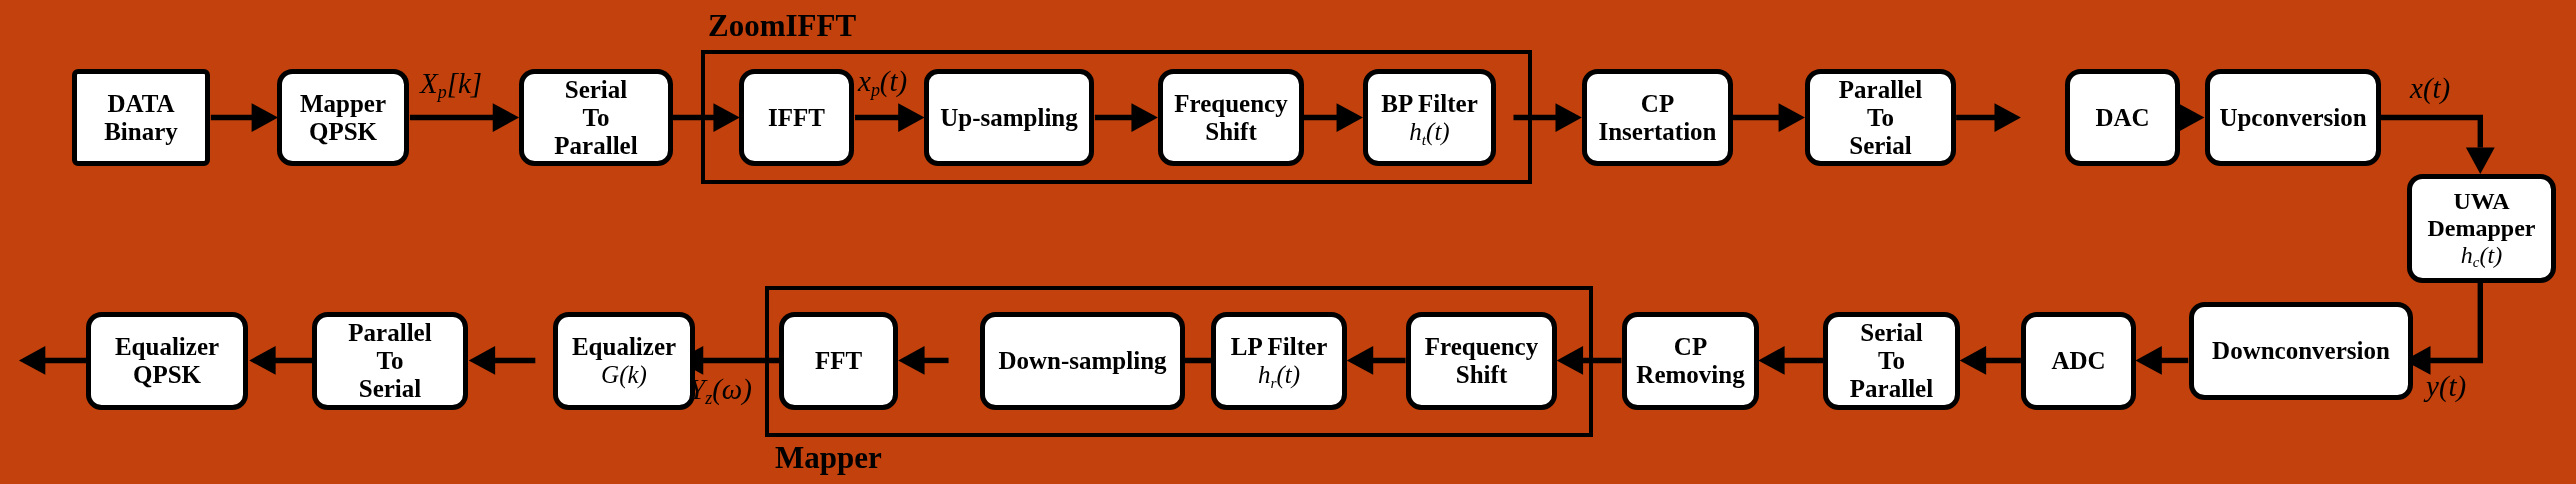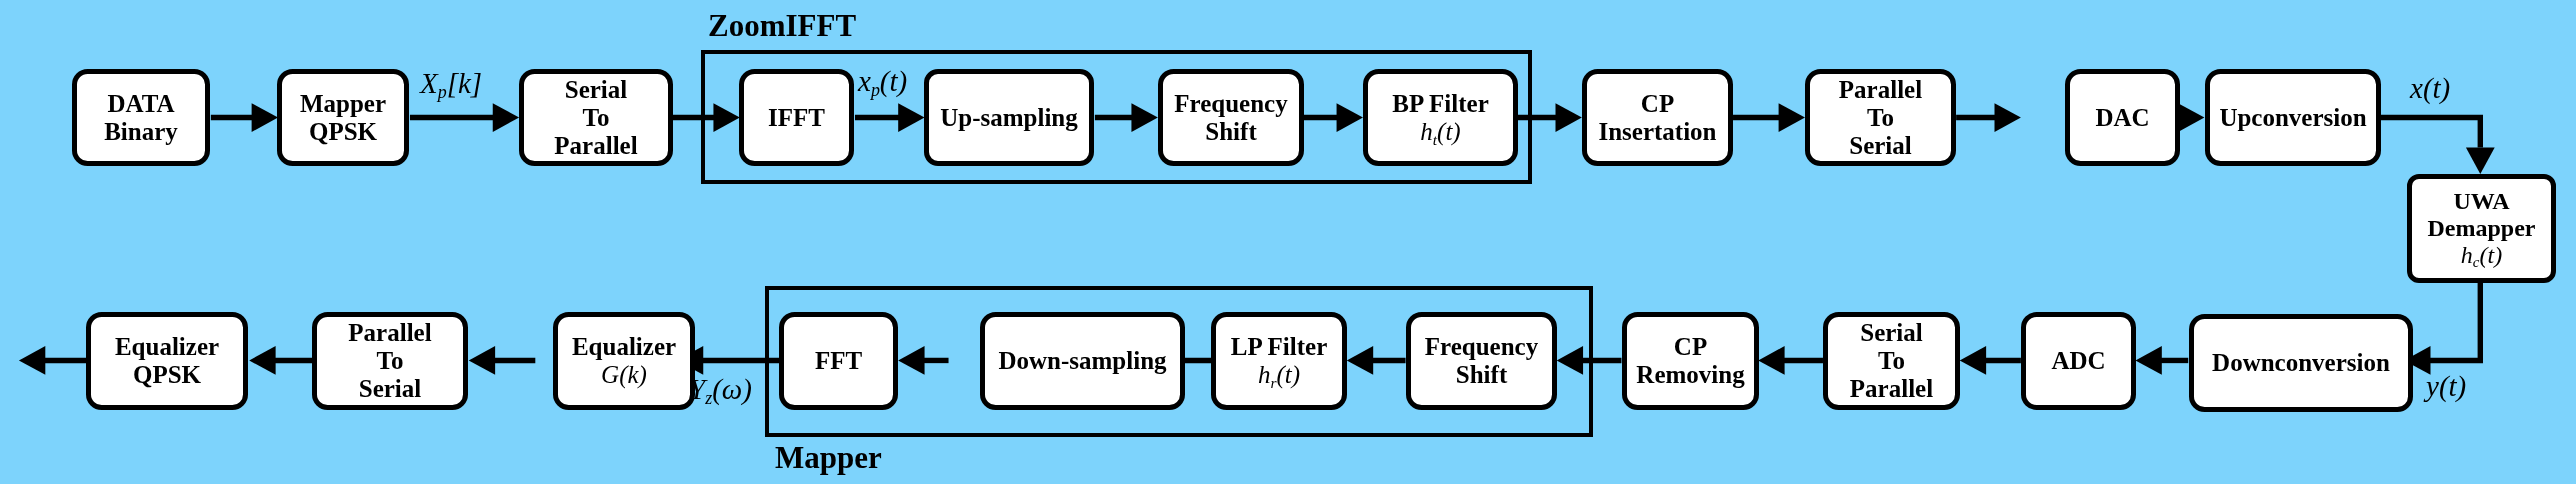--- a/index.html
+++ b/index.html
@@ -1,20 +1,20 @@
 <!DOCTYPE html>
 <html style="font-size:9.6px"><head>
 <meta charset="utf-8">
 <style>
   html, body { margin: 0; padding: 0; background: #ffffff; }
   .canvas {
     position: relative;
     width: 2576px;
     height: 484px;
-    background: #7dd3fc;
+    background: #c2410c;
     font-family: "Liberation Serif", serif;
     color: #000000;
     overflow: hidden;
   }
   .arrows { position: absolute; left: 0; top: 0; width: 2576px; height: 484px; }
   .block {
     position: absolute;
     box-sizing: border-box;
     border: 5.4px solid #000000;
     border-radius: 15.6px;
@@ -155,21 +155,21 @@
       </g>
     </g>
   </svg>
 
   <div class="group-box" style="left:701px; top:50px; width:831px; height:134px;"></div>
   <div class="group-label" style="left:708px; top:8.4px;">ZoomIFFT</div>
 
   <div class="group-box" style="left:765px; top:286px; width:828px; height:151px;"></div>
   <div class="group-label" style="left:775px; top:440px;">Mapper</div>
 
-  <div class="block" style="left:72px; top:69px; width:138px; height:97px;">
+  <div class="block" style="left:72px; top:69px; width:138px; height:97px;border-radius:6px;">
     <span>DATA</span>
     <span>Binary</span>
   </div>
   <div class="block" style="left:277px; top:69px; width:132px; height:97px;">
     <span>Mapper</span>
     <span>QPSK</span>
   </div>
   <div class="block" style="left:519px; top:69px; width:154px; height:97px;">
     <span>Serial</span>
     <span>To</span>
@@ -178,47 +178,47 @@
   <div class="block" style="left:739px; top:69px; width:115px; height:97px;">
     <span>IFFT</span>
   </div>
   <div class="block" style="left:924px; top:69px; width:170px; height:97px;border-radius:14px;">
     <span>Up-sampling</span>
   </div>
   <div class="block" style="left:1158px; top:69px; width:146px; height:97px;">
     <span>Frequency</span>
     <span>Shift</span>
   </div>
-  <div class="block" style="left:1363px; top:69px; width:155px; height:97px;">
+  <div class="block" style="left:1363px; top:69px; width:133px; height:97px;">
     <span>BP Filter</span>
     <span class="math"><i>h</i><sub>t</sub><i>(t)</i></span>
   </div>
   <div class="block" style="left:1582px; top:69px; width:151px; height:97px;">
     <span>CP</span>
     <span>Insertation</span>
   </div>
   <div class="block" style="left:1805px; top:69px; width:151px; height:97px;">
     <span>Parallel</span>
     <span>To</span>
     <span>Serial</span>
   </div>
   <div class="block" style="left:2021px; top:69px; width:115px; height:97px;margin-left:44px;">
     <span>DAC</span>
   </div>
   <div class="block" style="left:2205px; top:69px; width:176px; height:97px;">
     <span>Upconversion</span>
   </div>
 
-  <div class="block" style="left:2407px; top:174px; width:149px; height:109px; font-size:24px;border-radius:12px;">
+  <div class="block" style="left:2407px; top:174px; width:149px; height:109px; font-size:24px;">
     <span>UWA</span>
     <span>Demapper</span>
     <span class="math" style="font-size:24px;"><i>h</i><sub>c</sub><i>(t)</i></span>
   </div>
 
-  <div class="block" style="left:2189px; top:314px; width:224px; height:98px;">
+  <div class="block" style="left:2189px; top:302px; width:224px; height:98px;">
     <span>Downconversion</span>
   </div>
   <div class="block" style="left:2021px; top:312px; width:115px; height:98px;">
     <span>ADC</span>
   </div>
   <div class="block" style="left:1823px; top:312px; width:137px; height:98px;">
     <span>Serial</span>
     <span>To</span>
     <span>Parallel</span>
   </div>

